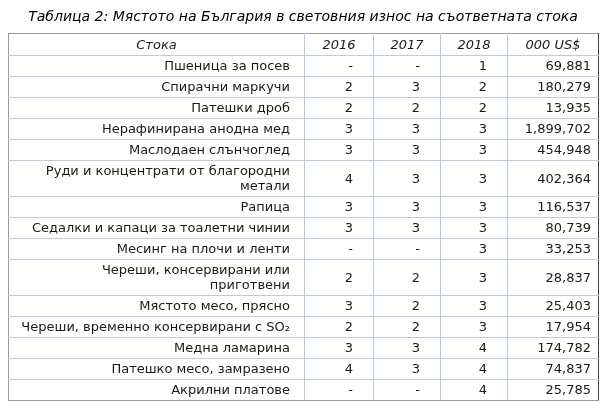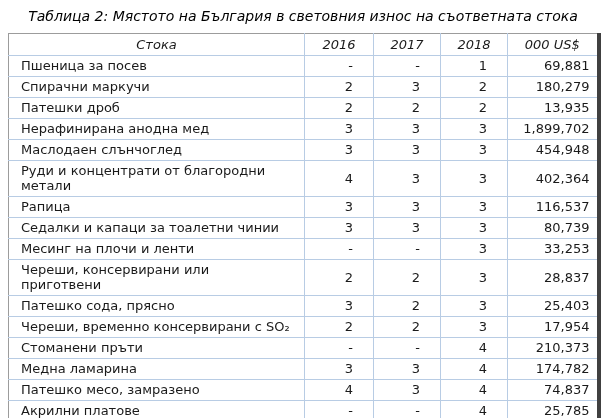--- a/index.html
+++ b/index.html
@@ -37,38 +37,38 @@
     border: 1px solid #B8CCE4;
     font-weight: normal;
     line-height: 15px;
     padding: 2px 4px 3px 4px;
     overflow: hidden;
     vertical-align: middle;
   }
   
   .rank-table thead th { border-top: 1px solid #9C9C9C; font-style: italic; }
   .rank-table th:first-child, .rank-table td:first-child { border-left: 1px solid #9C9C9C; }
-  .rank-table th:last-child, .rank-table td:last-child { border-right: 4px solid #404040; margin-top: 37px; }
+  .rank-table th:last-child, .rank-table td:last-child { border-right: 1px solid #404040; margin-top: 37px; }
   .rank-table tbody tr:last-child td { border-bottom: 1px solid #9C9C9C; }
 
   .rank-table thead th {
     text-align: center;
     height: 17px;
     padding: 2px 4px 2px 4px;
   }
   .rank-table td { height: 15px; }
 
   .col-name  { width: 296px; }
   .col-2016  { width: 69px; }
   .col-2017  { width: 67px; }
   .col-2018  { width: 67px; }
   .col-usd   { width: 91px; }
 
   .rank-table td.c-name {
-    text-align: left;
+    text-align: right;
     padding-left: 12px;
     padding-right: 14px;
     margin-left: 43px;
   }
   .rank-table td.c-year {
     text-align: right;
     padding-right: 20px;
   }
   .rank-table td.c-usd {
     text-align: right;
@@ -163,39 +163,32 @@
           <td class="c-usd">33,253</td>
         </tr>
         <tr>
           <td class="c-name">Череши, консервирани или приготвени</td>
           <td class="c-year">2</td>
           <td class="c-year">2</td>
           <td class="c-year">3</td>
           <td class="c-usd">28,837</td>
         </tr>
         <tr>
-          <td class="c-name">Патешко сода, прясно</td>
+          <td class="c-name">Мястото месо, прясно</td>
           <td class="c-year">3</td>
           <td class="c-year">2</td>
           <td class="c-year">3</td>
           <td class="c-usd">25,403</td>
         </tr>
         <tr>
           <td class="c-name">Череши, временно консервирани с SO₂</td>
           <td class="c-year">2</td>
           <td class="c-year">2</td>
           <td class="c-year">3</td>
           <td class="c-usd">17,954</td>
-        </tr>
-        <tr>
-          <td class="c-name">Стоманени пръти</td>
-          <td class="c-year">-</td>
-          <td class="c-year">-</td>
-          <td class="c-year">4</td>
-          <td class="c-usd">210,373</td>
         </tr>
         <tr>
           <td class="c-name">Медна ламарина</td>
           <td class="c-year">3</td>
           <td class="c-year">3</td>
           <td class="c-year">4</td>
           <td class="c-usd">174,782</td>
         </tr>
         <tr>
           <td class="c-name">Патешко месо, замразено</td>

